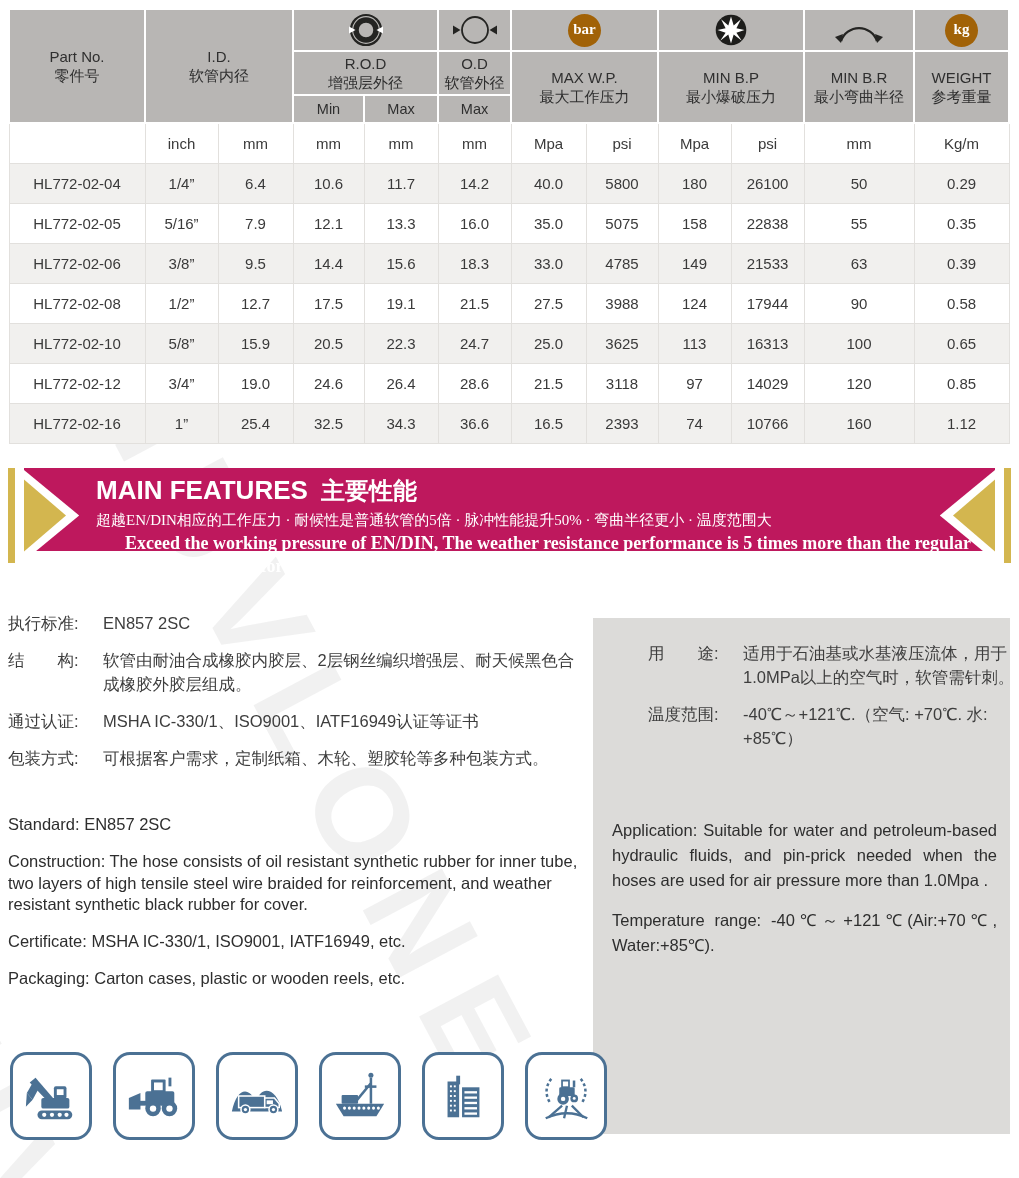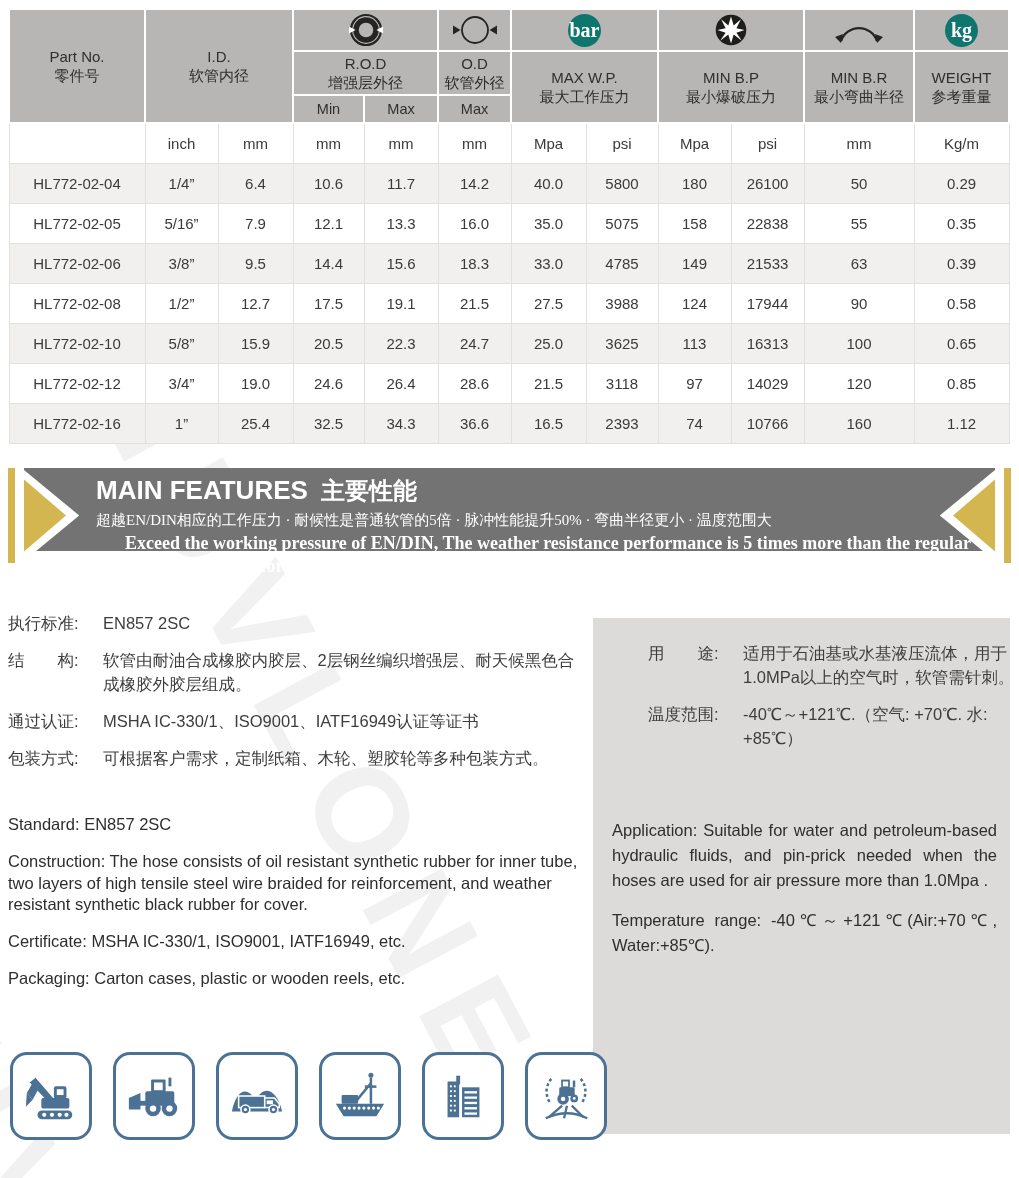--- a/index.html
+++ b/index.html
@@ -21,30 +21,30 @@
   thead th { background:#b8b6b4; border:2px solid #ffffff; color:#2f2f2f; font-weight:normal; font-size:15px; line-height:1.3; }
   tr.icons-row th { height:40px; }
   tr.label-row th { height:42px; }
   tr.minmax-row th { height:26px; font-size:14.5px; }
   tbody td { border:1px solid #e2e0dd; font-size:15px; color:#3a3a3a; height:39px; background:#ffffff; }
   tbody tr.alt td { background:#f1f0ee;margin-left:15px; }
   tbody tr.units-row td { height:39px; }
   .hdr2 { display:block; }
   .disc {
     display:inline-flex; align-items:center; justify-content:center;
-    width:33px; height:33px; border-radius:50%; background:#0f766e; color:#fff;
-    font-family:"Liberation Serif", serif; font-weight:bold; font-size:20px;
+    width:33px; height:33px; border-radius:50%; background:#a16207; color:#fff;
+    font-family:"Liberation Serif", serif; font-weight:bold; font-size:15px;
   }
   .hicon { display:block; margin:0 auto; }
   
   .banner { position:absolute; left:8px; top:468px; width:1003px; height:95px; z-index:2; }
   .gold-bar { position:absolute; top:0; width:7px; height:95px; background:#d3b64f; }
   .gold-bar.gleft { left:0; }
   .gold-bar.gright { right:0; }
-  .blue-strip { position:absolute; left:16px; right:16px; top:0; height:83px; background:#737373; }
+  .blue-strip { position:absolute; left:16px; right:16px; top:0; height:83px; background:#be185d; }
   .chev { position:absolute; top:0; width:60px; height:95px; }
   .chev.cleft { left:0; }
   .chev.cright { right:0; }
   .chev .white-tri, .chev .gold-tri { position:absolute; top:0; left:0; width:100%; height:100%; }
   .cleft .white-tri { background:#ffffff; clip-path:polygon(0 2%, 92% 50%, 0 98%); }
   .cleft .gold-tri  { background:#d3b64f; clip-path:polygon(0 12%, 70% 50%, 0 88%); }
   .cright .white-tri { background:#ffffff; clip-path:polygon(100% 2%, 8% 50%, 100% 98%); }
   .cright .gold-tri  { background:#d3b64f; clip-path:polygon(100% 12%, 30% 50%, 100% 88%); }
   .banner-text { position:absolute; left:72px; top:7px; width:880px; color:#ffffff; }
   .banner-title { font-size:26px; font-weight:bold; letter-spacing:0px; }

